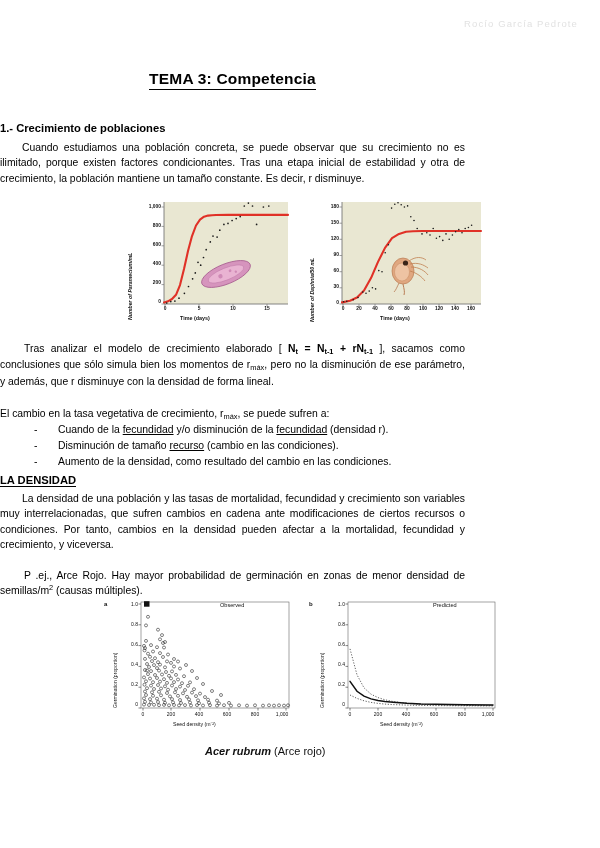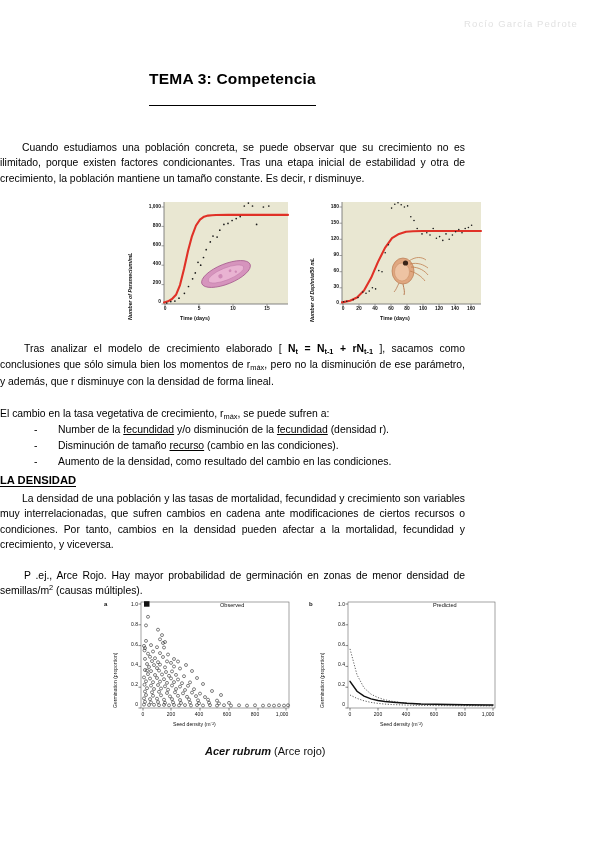--- a/index.html
+++ b/index.html
@@ -22,21 +22,21 @@
   }
 
   h1.doc-title {
     text-align:center;
     font-size:15.5px;
     font-weight:bold;
     margin:0; padding:0;
     position:absolute; left:0; top:70px; width:465px;
     letter-spacing:0.2px;
   }
-  h1.doc-title span { border-bottom:1.6px solid #000; padding-bottom:18px; }
+  h1.doc-title span { border-bottom:1.6px solid #000; padding-bottom:2px; }
 
   .sec-head {
     position:absolute; left:0; width:465px;
     font-size:11.2px; font-weight:bold;
   }
   .sec-head.underlined span { border-bottom:1.4px solid #000; }
 
   p.para {
     position:absolute; left:0; width:465px;
     font-size:10.4px; line-height:15.4px;
@@ -95,20 +95,21 @@
 </style>
 </head>
 <body>
 
 <div class="page">
 
   <div class="watermark">Rocío García Pedrote</div>
 
   <h1 class="doc-title"><span>TEMA 3: Competencia</span></h1>
 
+  <div class="sec-head" style="top:122px;"><span>1.- Crecimiento de poblaciones</span></div>
 
   <p class="para indent" style="top:140px;">Cuando estudiamos una población concreta, se puede observar que su crecimiento no es ilimitado, porque existen factores condicionantes. Tras una etapa inicial de estabilidad y otra de crecimiento, la población mantiene un tamaño constante. Es decir, r disminuye.</p>
 
   <div class="fig1">
 
     <div class="gchart" style="width:172px;">
       <div class="plotbg" style="left:46px; top:4px; right:2px; bottom:22px;"></div>
       <div class="ylab" style="left:9px; top:122px; width:120px;">Number of Paramecium/mL</div>
 
       <div class="ytick" style="left:14px; top:6px; width:29px;">1,000</div>
@@ -290,21 +291,21 @@
         </g>
       </svg>
     </div>
   </div>
 
   <p class="para" style="top:341px; text-indent:24px;"><span>Tras analizar el modelo de crecimiento elaborado [ </span><b class="fml">N<sub>t</sub> <span>=</span> N<sub>t-1</sub> <span>+</span> <span>r</span>N<sub>t-1</sub></b><span> ], sacamos como conclusiones que sólo simula bien los momentos de r</span><sub>máx</sub><span>, pero no la disminución de ese parámetro, y además, que r disminuye con la densidad de forma lineal.</span></p>
 
   <p class="para" style="top:406px;"><span>El cambio en la tasa vegetativa de crecimiento, r</span><sub>máx</sub><span>, se puede sufren a:</span></p>
 
   <ul class="dashlist" style="top:422px;">
-    <li><span class="dash">-</span><span>Number de la </span><u class="ul">fecundidad</u><span> y/o disminución de la </span><u class="ul">fecundidad</u><span> (densidad r).</span></li>
+    <li><span class="dash">-</span><span>Cuando de la </span><u class="ul">fecundidad</u><span> y/o disminución de la </span><u class="ul">fecundidad</u><span> (densidad r).</span></li>
     <li><span class="dash">-</span><span>Disminución de tamaño </span><u class="ul">recurso</u><span> (cambio en las condiciones).</span></li>
     <li><span class="dash">-</span><span>Aumento de la densidad, como resultado del cambio en las condiciones.</span></li>
   </ul>
 
   <div class="sec-head underlined" style="top:474px;"><span>LA DENSIDAD</span></div>
 
   <p class="para indent" style="top:491px;">La densidad de una población y las tasas de mortalidad, fecundidad y crecimiento son variables muy interrelacionadas, que sufren cambios en cadena ante modificaciones de ciertos recursos o condiciones. Por tanto, cambios en la densidad pueden afectar a la mortalidad, fecundidad y crecimiento, y viceversa.</p>
 
   <p class="para" style="top:568px; text-indent:24px;"><span>P .ej., Arce Rojo. Hay mayor probabilidad de germinación en zonas de menor densidad de semillas/m</span><sup>2</sup><span> (causas múltiples).</span></p>
 

